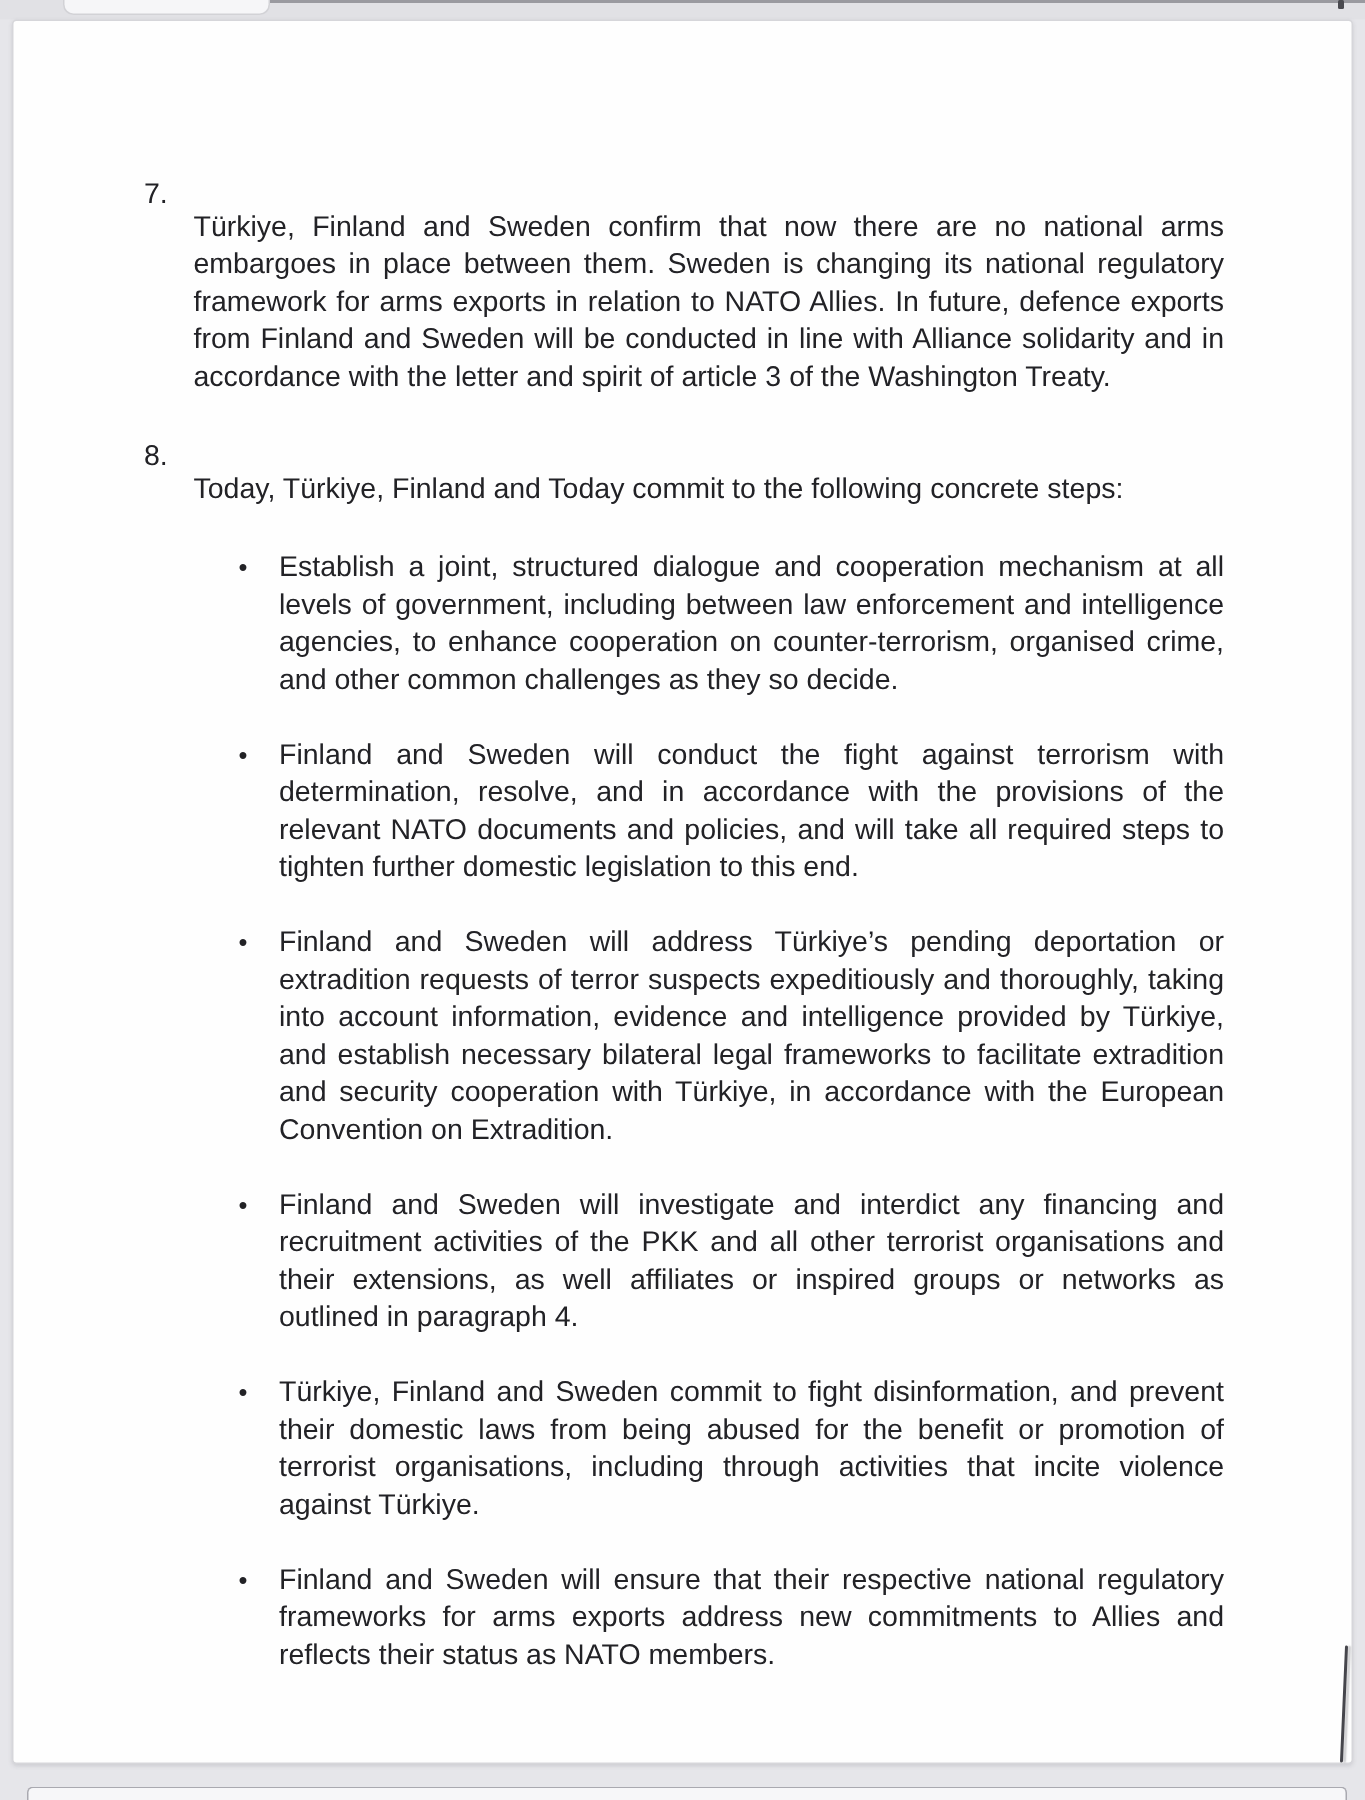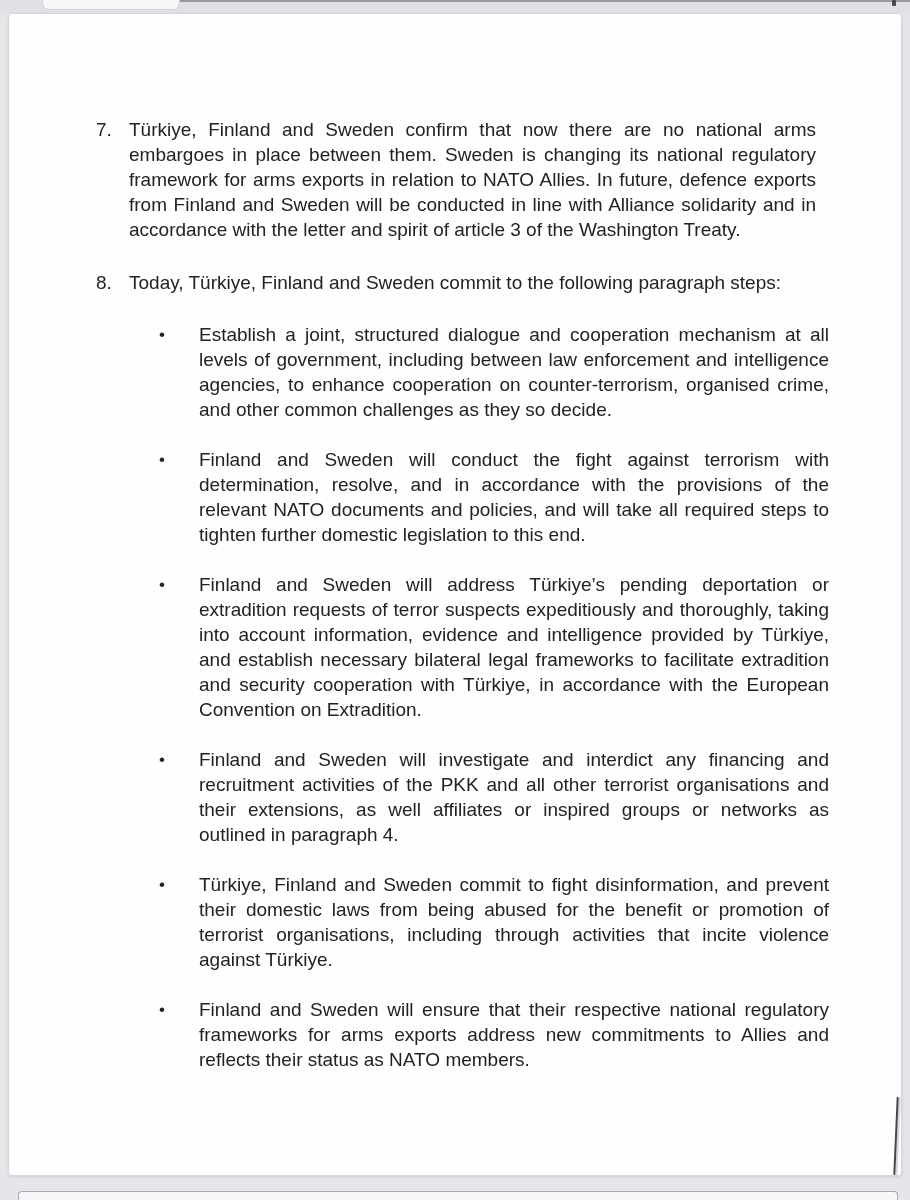--- a/index.html
+++ b/index.html
@@ -57,38 +57,38 @@
     margin:0 0 0 87px;
     width:720px;
   }
   .para .num{
     flex:0 0 33px;
     text-align:left;
   }
   .para .ptext{
     flex:0 0 687px;
     text-align:justify;
+    margin-top:22px;
   }
   .para-7{margin-bottom:28px;}
   .para-8{margin-bottom:27px;}
 
   .bullets{margin:0;}
   .bullet{
     display:flex;
     margin:0 0 25px 150px;
     width:657px;
   }
   .bullet .dot{
     flex:0 0 27px;
     font-size:17px;
   }
   .bullet .btext{
     flex:0 0 630px;
     text-align:justify;
-    margin-left:13px;
   }
   .bullet:last-child{margin-bottom:0;}
 
   
   .pen-mark{
     position:absolute;left:895px;top:1097px;width:2px;height:78px;
     background:#46464c;
     transform:rotate(2.5deg);
     border-radius:2px;
     box-shadow:2px 0 1px rgba(70,70,80,.25);
@@ -117,21 +117,21 @@
 
   <div class="paper">
 
     <div class="para para-7">
       <span class="num">7.</span>
       <span class="ptext">Türkiye, Finland and Sweden confirm that now there are no national arms embargoes in place between them. Sweden is changing its national regulatory framework for arms exports in relation to NATO Allies. In future, defence exports from Finland and Sweden will be conducted in line with Alliance solidarity and in accordance with the letter and spirit of article 3 of the Washington Treaty.</span>
     </div>
 
     <div class="para para-8">
       <span class="num">8.</span>
-      <span class="ptext">Today, Türkiye, Finland and Sweden commit to the following paragraph steps:</span>
+      <span class="ptext">Today, Türkiye, Finland and Today commit to the following concrete steps:</span>
     </div>
 
     <div class="bullets">
 
       <div class="bullet">
         <span class="dot">•</span>
         <span class="btext">Establish a joint, structured dialogue and cooperation mechanism at all levels of government, including between law enforcement and intelligence agencies, to enhance cooperation on counter-terrorism, organised crime, and other common challenges as they so decide.</span>
       </div>
 
       <div class="bullet">

